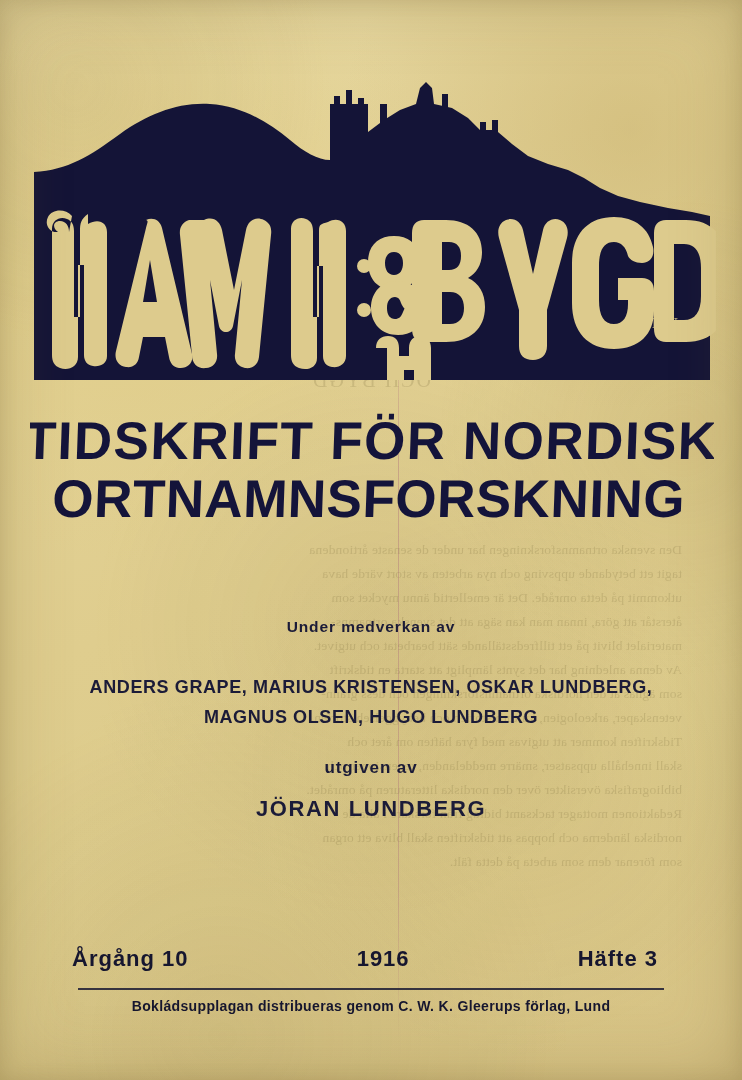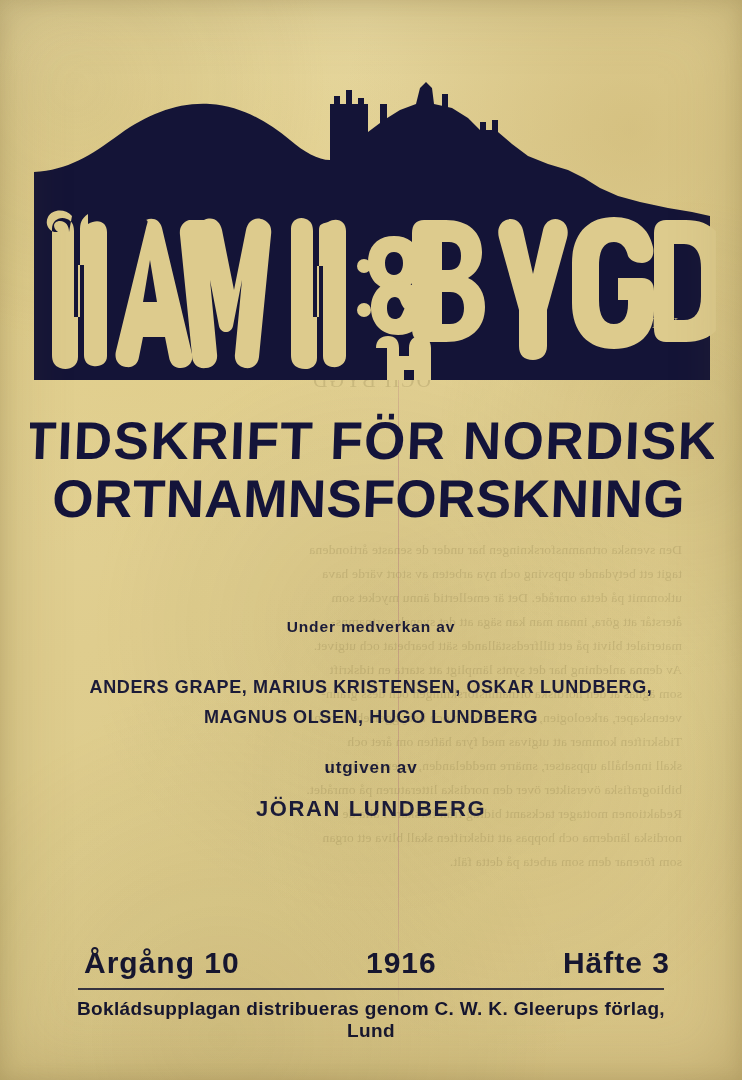--- a/index.html
+++ b/index.html
@@ -125,48 +125,48 @@
   .credits .editor {
     font-size: 22px;
     font-weight: 700;
     letter-spacing: 1.6px;
     margin: 0;
   }
 
   
   .issue-line {
     position: absolute;
-    left: 84px;
+    left: 72px;
     top: 946px;
     width: 586px;
     display: flex;
     justify-content: space-between;
     align-items: baseline;
     color: #16162f;
-    font-size: 30px;
+    font-size: 22px;
     font-weight: 700;
     letter-spacing: 1px;
   }
   .rule {
     position: absolute;
     left: 78px;
     top: 988px;
     width: 586px;
     height: 2px;
     background: #1a1a33;
     opacity: 0.85;
   }
   .distrib {
     position: absolute;
     left: 60px;
     top: 998px;
     width: 622px;
     text-align: center;
     color: #16162f;
-    font-size: 19px;
+    font-size: 14px;
     font-weight: 700;
     letter-spacing: 0.35px;
   }
 </style>
 </head>
 <body>
 
 <div id="page">
 
   <div class="grain"></div>

